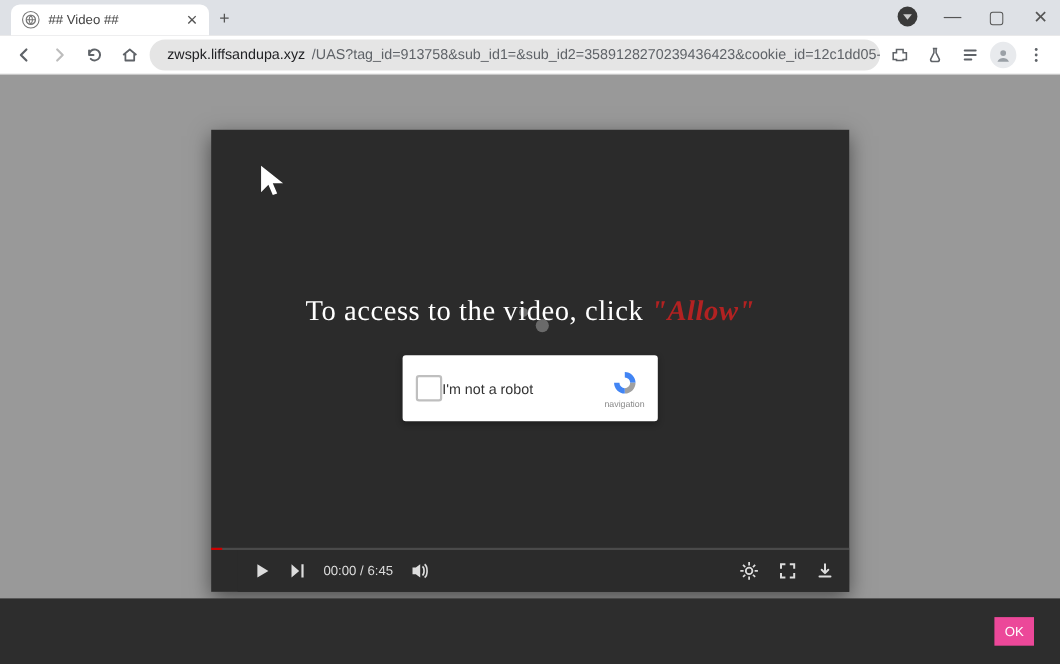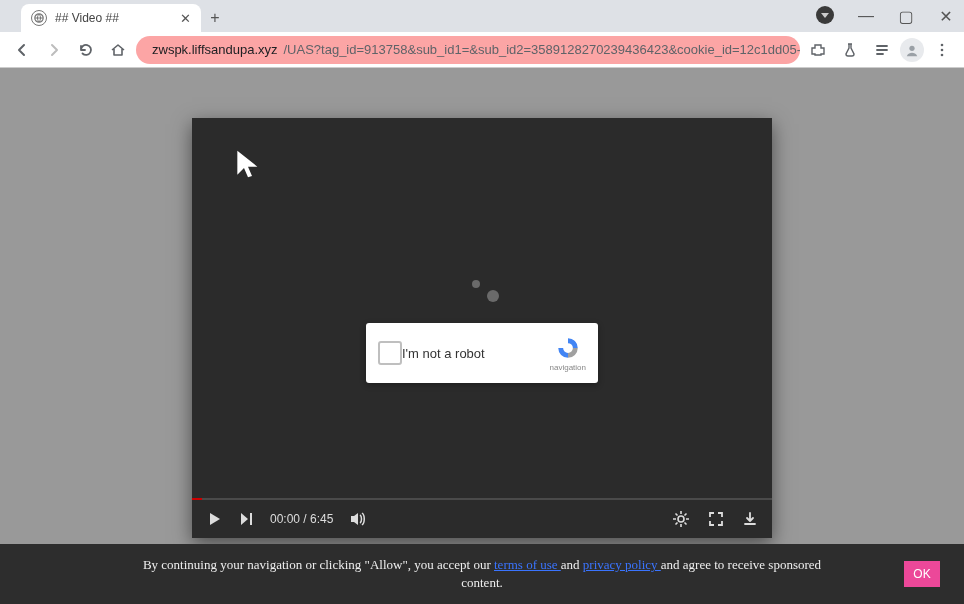--- a/index.html
+++ b/index.html
@@ -9,21 +9,21 @@
   background: #999999;
   overflow: hidden;
   position: relative;
 }
 
 .titlebar {
   height: 32px;
   background: #dee1e6;
   display: flex;
   align-items: flex-end;
-  padding: 0 15px;
+  padding: 0 4px;
   position: relative;
 }
 .win-controls {
   position: absolute; right: 6px; top: 6px;
   display: flex; gap: 16px;
 }
 .win-controls span {
   width: 24px; height: 20px;
   display: inline-flex; align-items: center; justify-content: center;
   color: #555;
@@ -83,21 +83,21 @@
 .tbtn {
   width: 28px; height: 28px;
   display: flex; align-items: center; justify-content: center;
   color: #555;
   border-radius: 50%;
 }
 .tbtn.disabled { color: #bbb; }
 .omnibox {
   flex: 1;
   height: 28px;
-  background: #fca5a5;
+  background: #e5e5e5;
   border-radius: 14px;
   display: flex; align-items: center;
   padding: 0 10px;
   color: #5f6368;
   font-size: 13px;
   gap: 6px;
   overflow: hidden;
   white-space: nowrap;
 }
 .omnibox .host { color: #202124; }
@@ -184,20 +184,21 @@
 .progress-line { height:2px; background:#4a4a4a; position:relative;}
 .progress-line::before { content:''; position:absolute; left:0; top:0; height:2px; width:10px; background:#c00;}
 .controls {
   height: 38px;
   background: #2b2b2b;
   display:flex; align-items:center;
   padding: 0 14px;
   gap: 16px;
   color: #ddd;
   font-size: 12px;
+  margin-left: 24px;
 }
 .controls .right { margin-left:auto; display:flex; gap:18px; align-items:center;}
 .ctl { display:inline-flex; align-items:center; justify-content:center; }
 
 .consent {
   position:absolute;
   left:0; right:0; bottom:0;
   height: 60px;
   background: #2d2d2d;
   display:flex; align-items:center; justify-content:center;
@@ -305,20 +306,23 @@
     <div class="video-area">
       <span class="cursor-icon">
         <svg width="32" height="32" viewBox="0 0 24 24">
             <path d="M4 2l0 18 5-5 3 7 3-1-3-7 7 0z" fill="#fff"></path>
           </svg>
       </span>
       <div class="dots">
           <span></span>
           <span></span>
         </div>
+      <div class="headline">
+        <span>To access to the video, click </span><span class="allow">"Allow"</span>
+      </div>
       <div class="captcha">
         <div class="box"></div>
         <div class="label">I'm not a robot</div>
         <div class="logo">
           <svg width="26" height="26" viewBox="0 0 32 32">
               <path d="M16 4a12 12 0 0 1 12 12h-6a6 6 0 0 0-6-6z" fill="#4285f4"></path>
               <path d="M28 16a12 12 0 0 1-12 12v-6a6 6 0 0 0 6-6z" fill="#a0a0a0"></path>
               <path d="M16 28A12 12 0 0 1 4 16h6a6 6 0 0 0 6 6z" fill="#4285f4"></path>
               <path d="M22 6l4 4-4 1z" fill="#4285f4"></path>
             </svg>
@@ -361,17 +365,14 @@
             <svg width="16" height="16" viewBox="0 0 16 16">
               <path d="M8 2v8m0 0L5 7m3 3l3-3M3 13h10" fill="none" stroke="#ddd" stroke-width="1.8" stroke-linecap="round"></path>
             </svg>
           </span>
       </div>
     </div>
   </div>
 </div>
 
 <div class="consent">
-  <div class="consent-text">
-    <span>By continuing your navigation or clicking "Allow", you accept our </span><a href="#">terms of use </a><span>and </span><a href="#">privacy policy </a><span>and agree to receive sponsored content.</span>
-  </div>
   <div class="ok-btn">OK</div>
 </div>
 
 </body></html>

